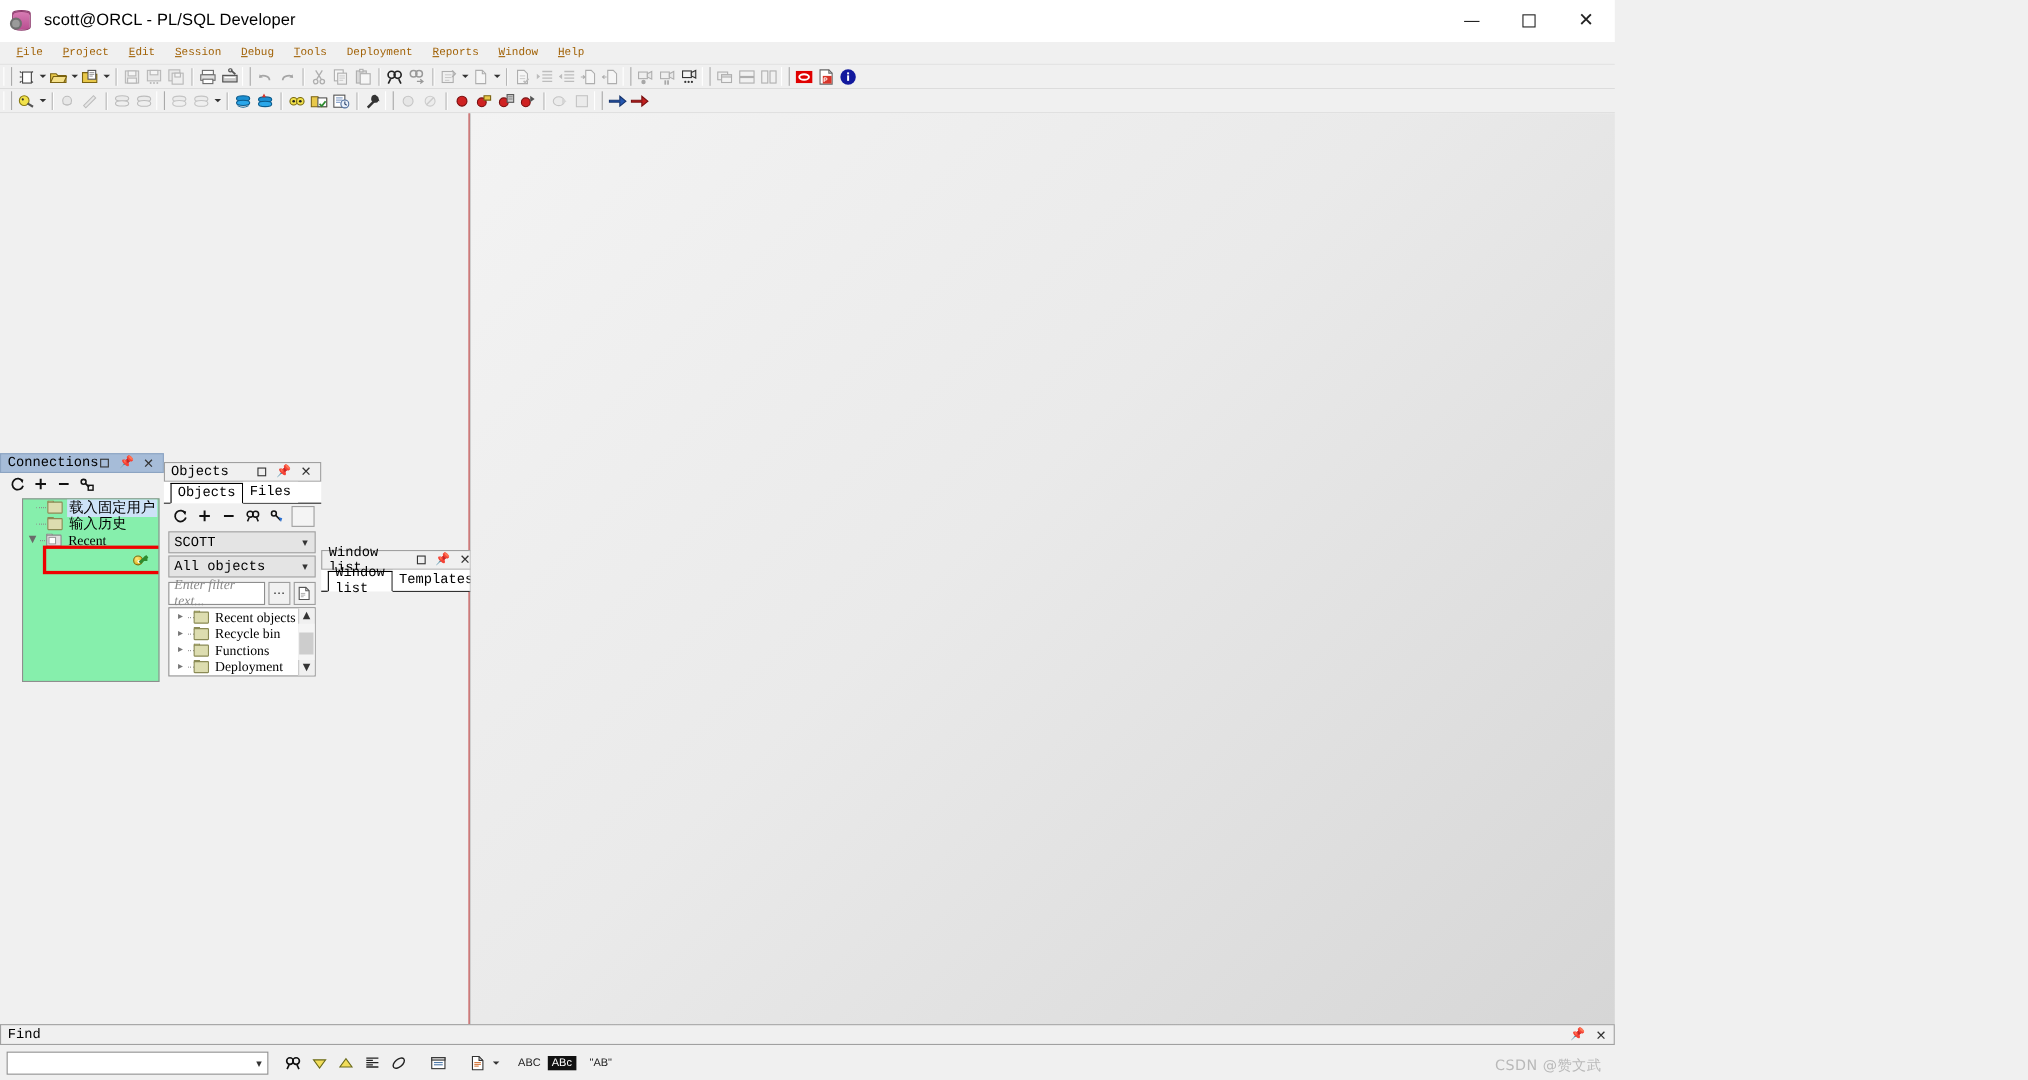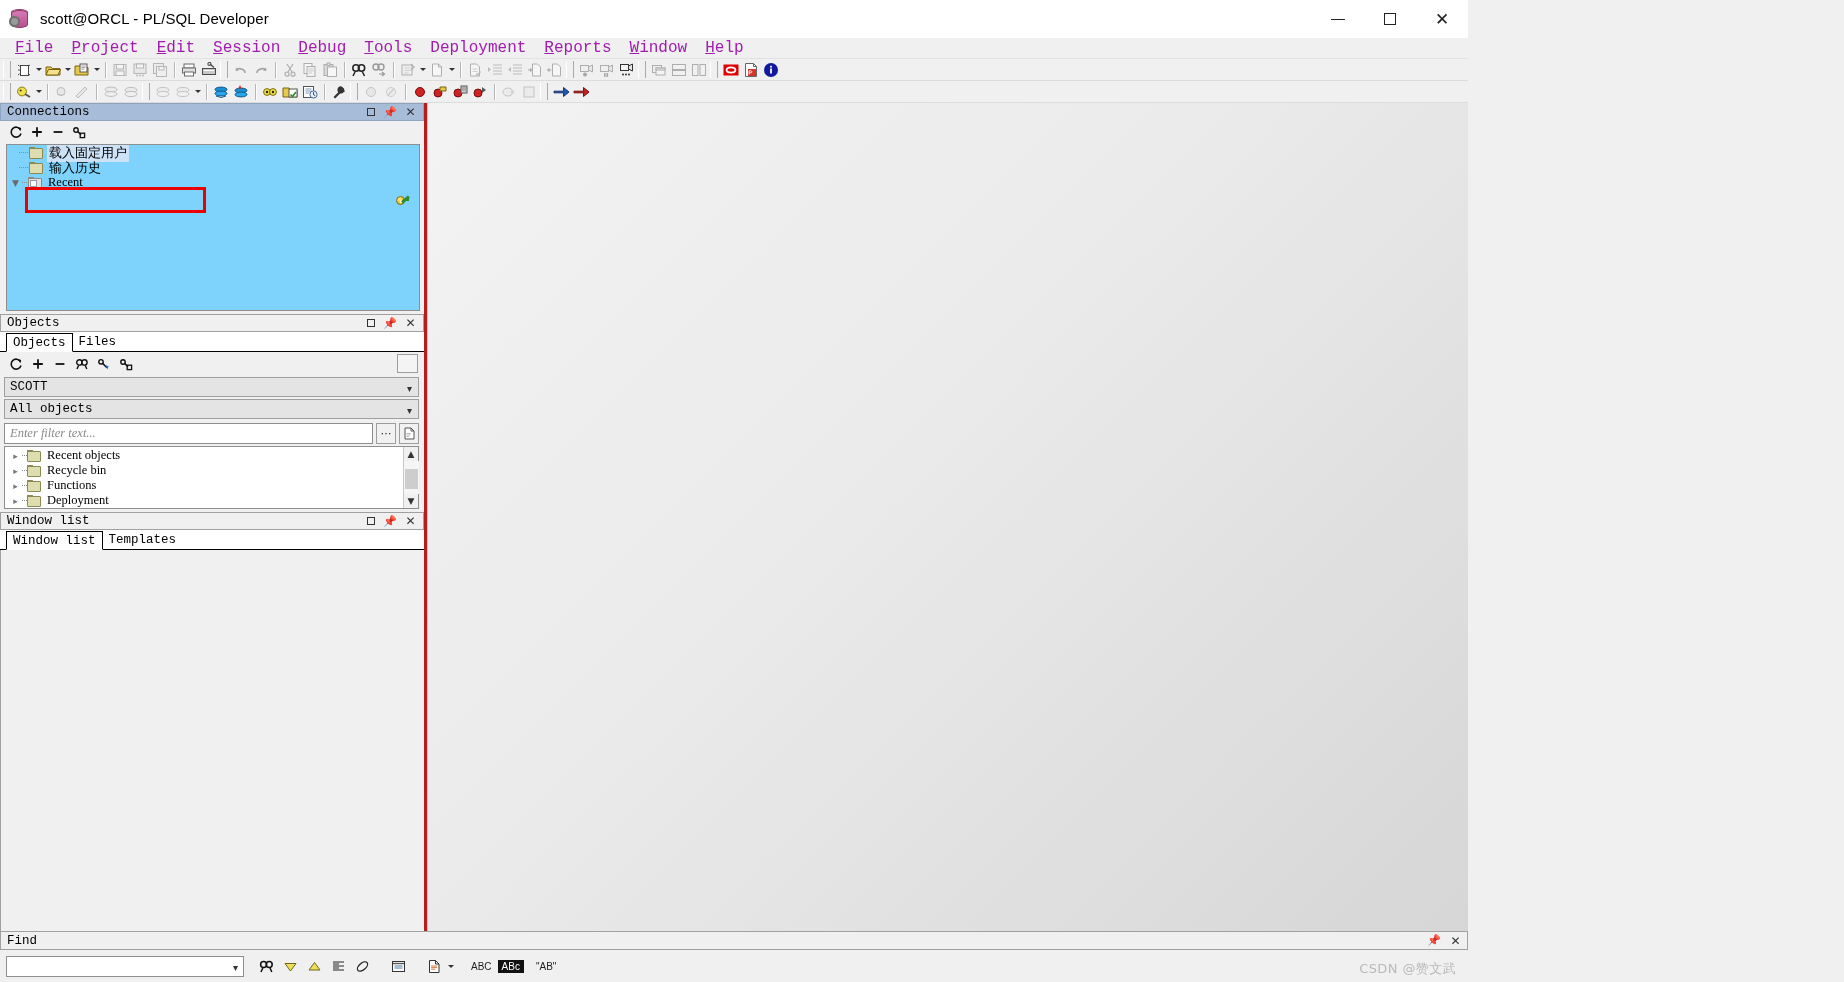--- a/index.html
+++ b/index.html
@@ -60,21 +60,21 @@
   
   .menubar {
     height: 21px; min-height: 21px;
     background: #f0f0f0;
     display: flex; align-items: center;
     padding-left: 6px;
     border-bottom: 1px solid #e2e2e2;
   }
   .menu-item {
     font-family: "Liberation Mono", monospace;
-    font-size: 16px; color: #a21caf;
+    font-size: 10px; color: #a16207;
     padding: 1px 9px; cursor: default; white-space: nowrap;
   }
   .menu-item u { text-decoration: underline; }
 
   
   .toolbar-row {
     height: 22px; min-height: 22px;
     background: #f0f0f0;
     display: flex; align-items: center;
     border-bottom: 1px solid #dcdcdc;
@@ -107,23 +107,24 @@
   }
   .ic { display: block; }
 
   
   .body {
     flex: 1; display: flex; min-height: 0;
     background: #f0f0f0;
   }
   .left-pane {
     width: 427px; min-width: 427px;
-    display: flex; flex-direction: column;
+    display: flex; flex-direction: row;
     background: #f0f0f0;
-    border-right: 3px solid #b91c1c;
+    border-right: 1px solid #b91c1c;
+    align-items: center;
   }
   .right-pane {
     flex: 1; position: relative;
     background: linear-gradient(135deg, #f3f3f3 0%, #eaeaea 45%, #d6d6d6 100%);
     border-left: 1px solid #c8c8c8;
   }
 
   
   .panel-header {
     height: 18px; min-height: 18px;
@@ -152,22 +153,22 @@
     display: flex; align-items: center; gap: 2px;
     padding-left: 6px;
     background: #f0f0f0;
   }
   .mini-btn {
     width: 19px; height: 19px; flex: none;
     display: flex; align-items: center; justify-content: center; cursor: default;
   }
 
   .tree-box {
-    margin: 2px 4px 3px 6px;
-    background: #7dd3fc;
+    margin: 2px 4px 3px 20px;
+    background: #86efac;
     border: 1px solid #8e8e8e;
     flex: 1;
     position: relative;
     overflow: hidden;
   }
   .conn-tree-box { height: 167px; min-height: 167px; flex: none; }
 
   .tree-row {
     height: 15px; display: flex; align-items: center;
     font-family: "Liberation Mono", monospace;

